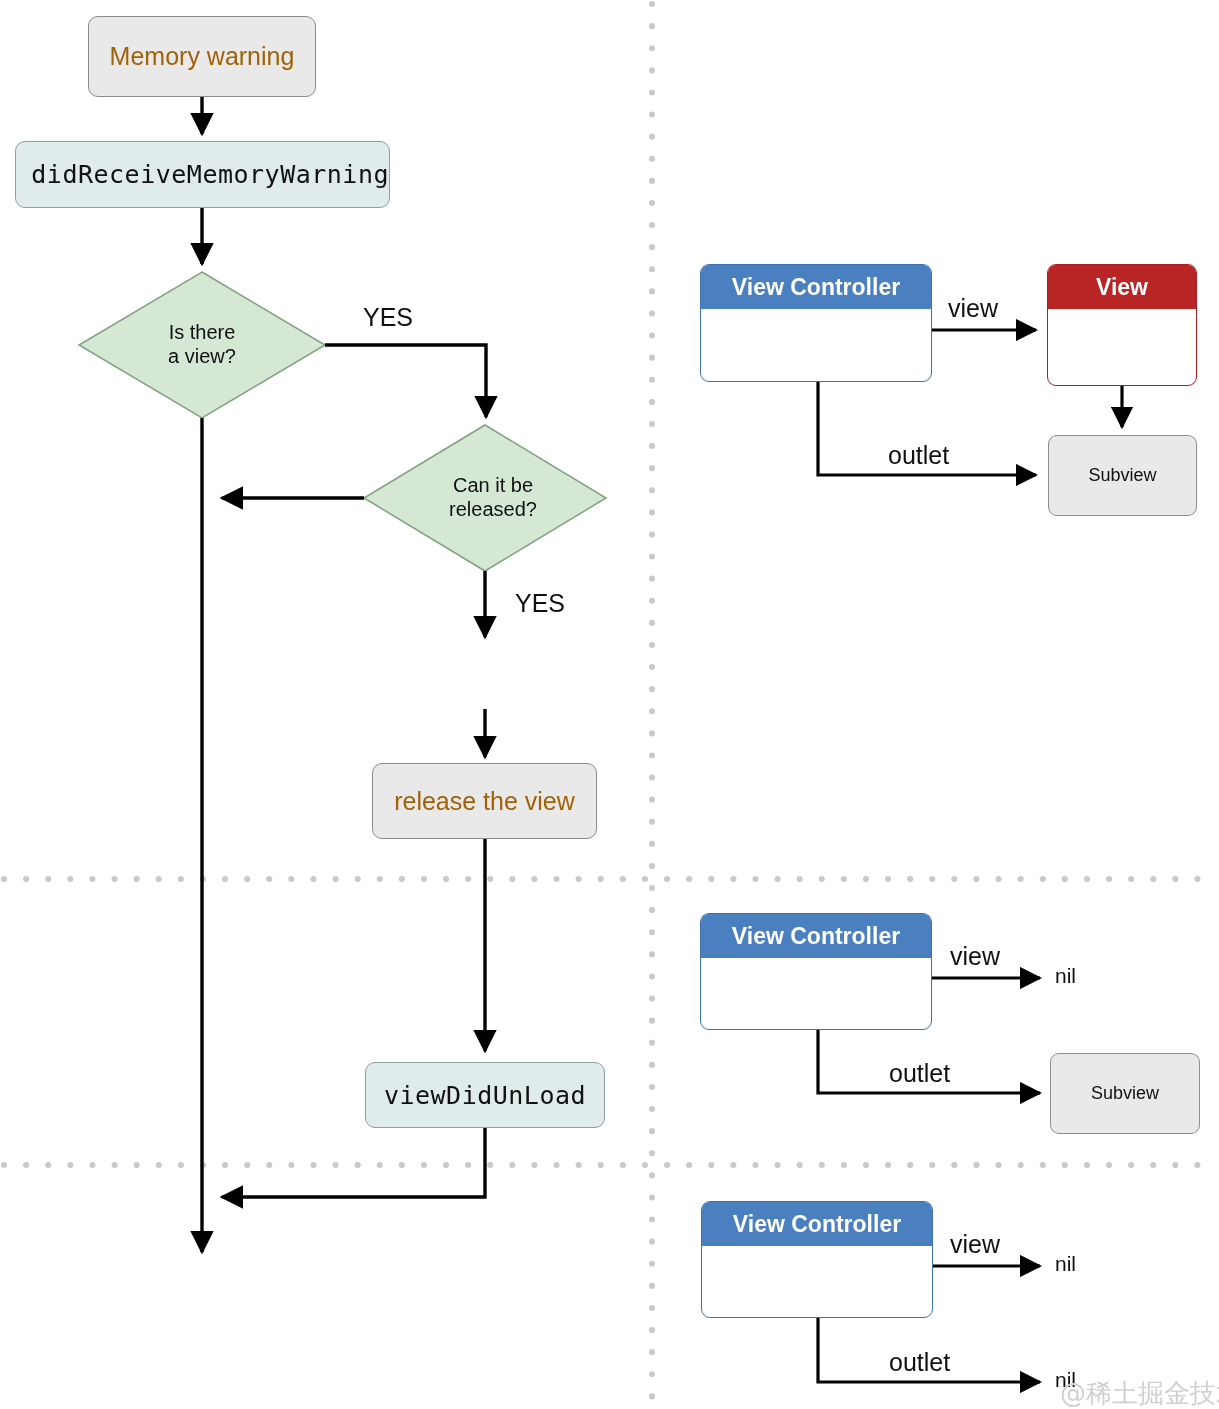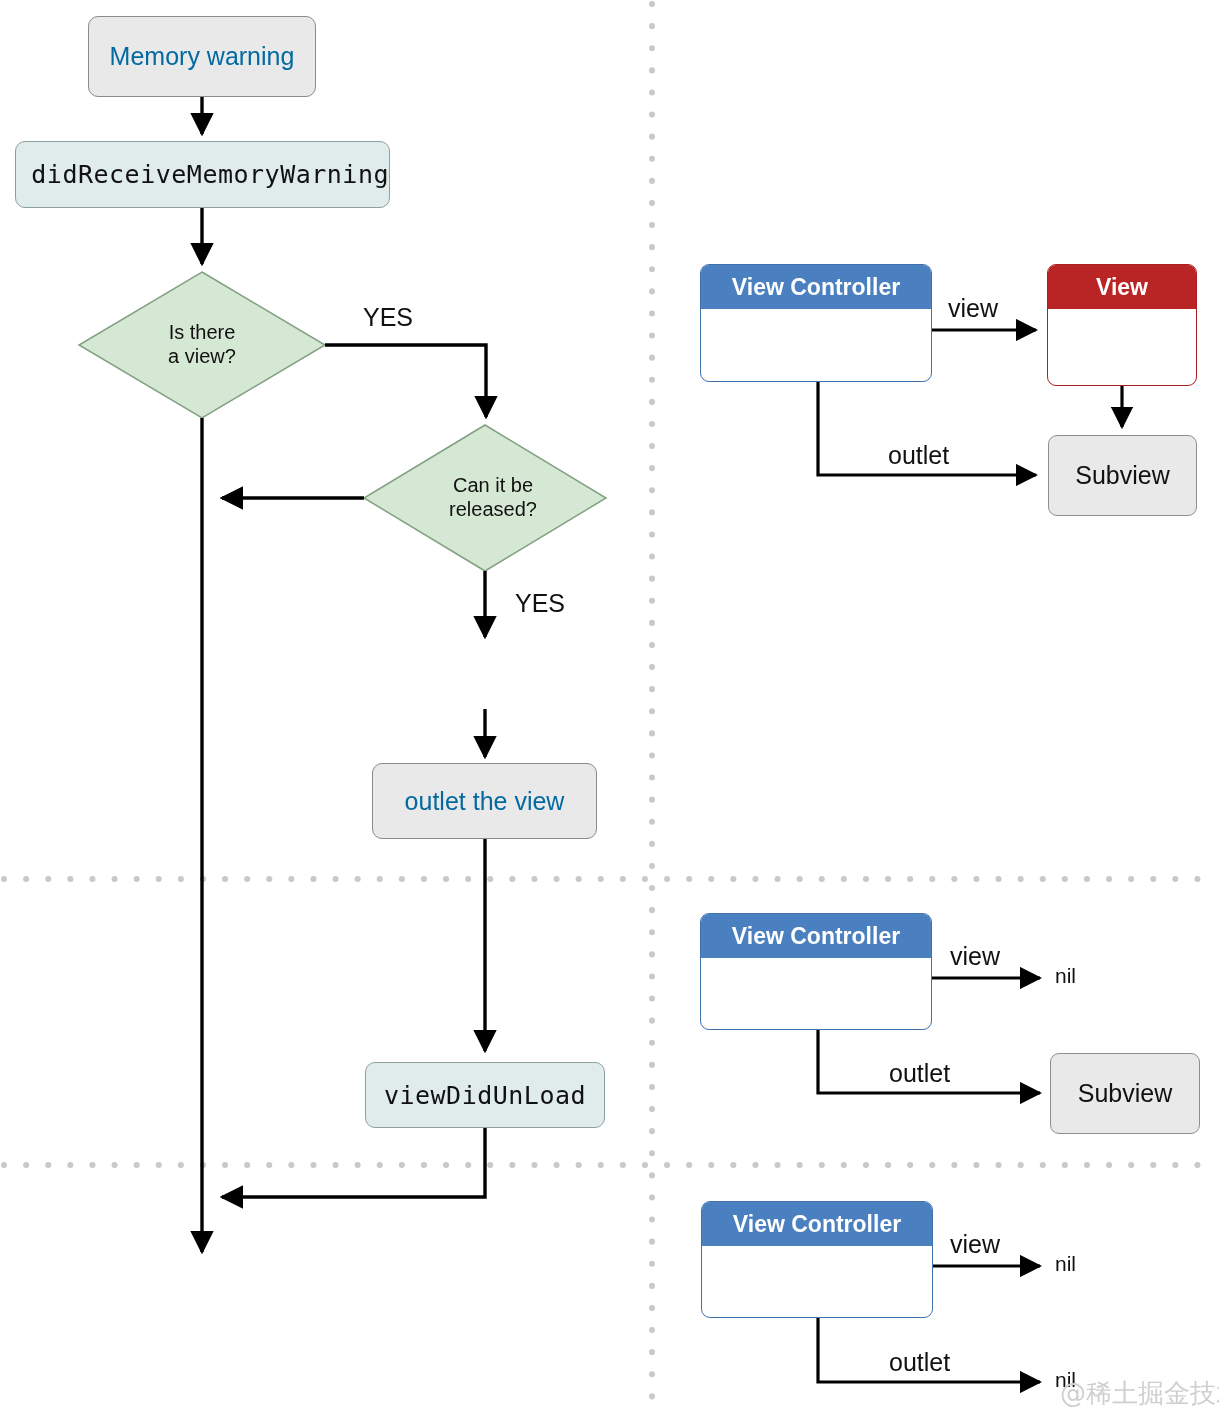--- a/index.html
+++ b/index.html
@@ -7,21 +7,21 @@
   #stage{position:relative;width:1219px;height:1409px;background:#fff;overflow:hidden;}
   #stage svg{position:absolute;left:0;top:0;width:1219px;height:1409px;}
 
   .node{position:absolute;box-sizing:border-box;display:flex;align-items:center;
         justify-content:center;text-align:center;}
 
   
   .box{border-radius:10px;border:1px solid #8a8a8a;}
   .box.gray{background:#e9e9e9;}
   .box.teal{background:#dfeceb;border-color:#8f9e9e;}
-  .box.sans{font-family:"Liberation Sans",sans-serif;font-size:25px;color:#0369a1;}
+  .box.sans{font-family:"Liberation Sans",sans-serif;font-size:25px;color:#a16207;}
   .box.mono{font-family:"DejaVu Sans Mono",monospace;font-size:25px;color:#111;letter-spacing:.5px;}
 
   
   .diamond{position:absolute;}
   .diamond .dlabel{position:absolute;left:0;top:0;width:100%;height:100%;
       display:flex;align-items:center;justify-content:center;text-align:center;
       font-size:20px;color:#111;line-height:1.18;font-family:"Liberation Sans",sans-serif;}
 
   
   .elabel{position:absolute;font-size:25px;color:#111;white-space:nowrap;
@@ -31,21 +31,21 @@
   .uml{position:absolute;box-sizing:border-box;border-radius:9px;overflow:hidden;
        border:1.5px solid #3f72ad;background:#fff;}
   .uml .hdr{height:44px;display:flex;align-items:center;justify-content:center;
        color:#fff;font-weight:bold;font-size:23px;background:#4a80bf;
        font-family:"Liberation Sans",sans-serif;}
   .uml.red{border-color:#a82020;}
   .uml.red .hdr{background:#b92525;}
 
   .plainbox{position:absolute;box-sizing:border-box;border-radius:9px;
        border:1.5px solid #8f8f8f;background:#e9e9e9;display:flex;
-       align-items:center;justify-content:center;font-size:25px;color:#111;
+       align-items:center;justify-content:center;font-size:18px;color:#111;
        font-family:"Liberation Sans",sans-serif;}
 
   .niltxt{position:absolute;font-size:21px;color:#111;font-family:"Liberation Sans",sans-serif;}
 
   .watermark{position:absolute;font-size:26px;color:#cfcfcf;white-space:nowrap;
        font-family:"DejaVu Sans",sans-serif;}
 </style>
 </head>
 <body>
 
@@ -115,21 +115,21 @@
   </div>
 
   <div class="diamond" style="left:372px;top:425px;width:242px;height:146px;">
     <div class="dlabel">
       <span>Can it be<br>released?</span>
     </div>
   </div>
 
 
   <div class="node box gray sans" style="left:372px;top:763px;width:225px;height:76px;">
-    <span>outlet the view</span>
+    <span>release the view</span>
   </div>
 
   <div class="node box teal mono" style="left:365px;top:1062px;width:240px;height:66px;">
     <span>viewDidUnLoad</span>
   </div>
 
   <div class="elabel" style="left:363px;top:303px;">YES</div>
   <div class="elabel" style="left:515px;top:589px;">YES</div>
 
   <div class="uml" style="left:700px;top:264px;width:232px;height:118px;">

